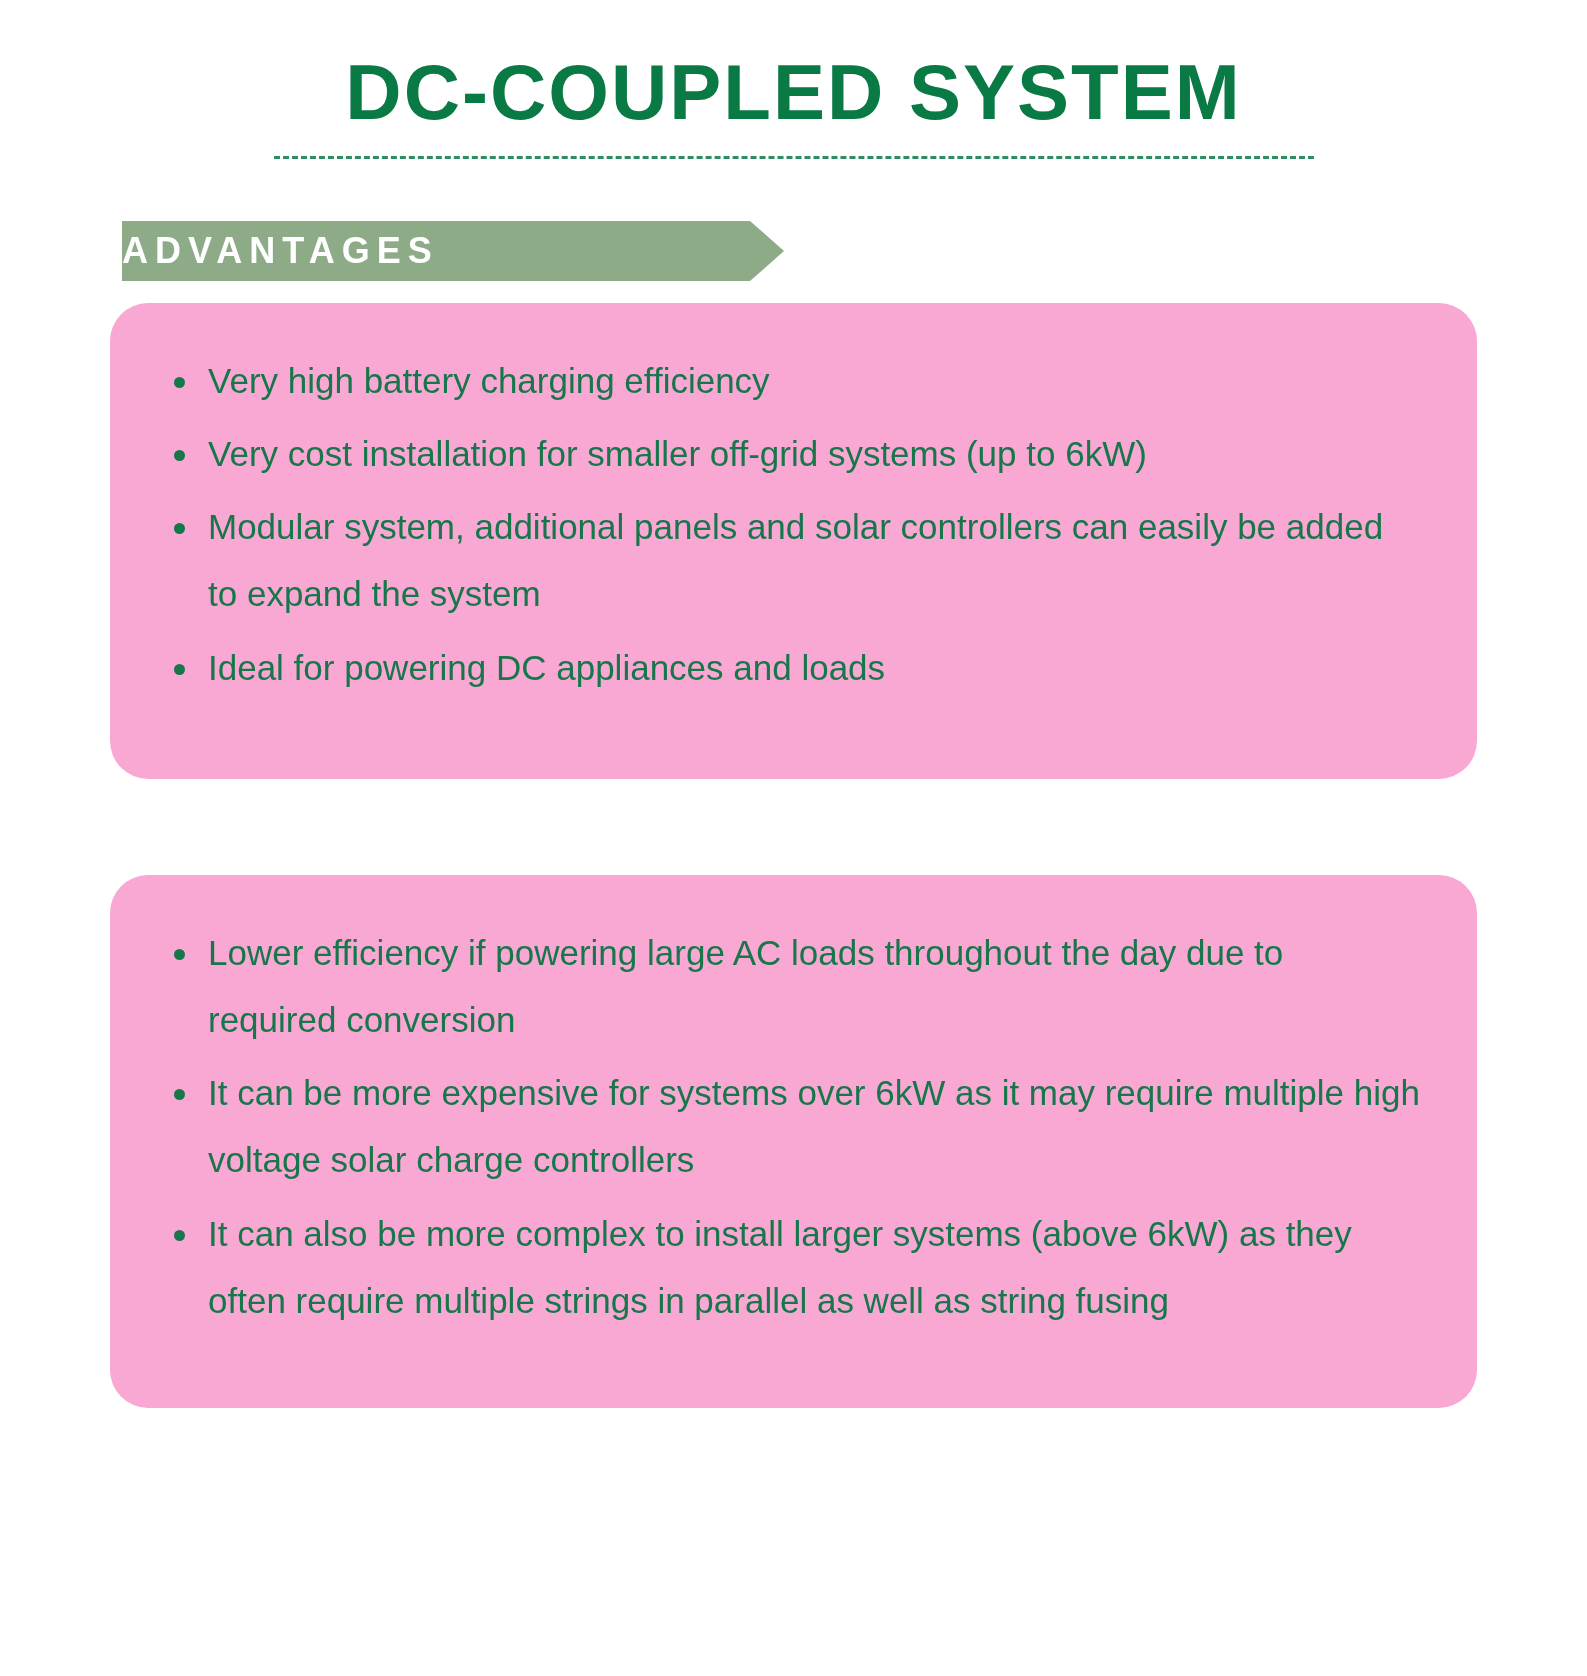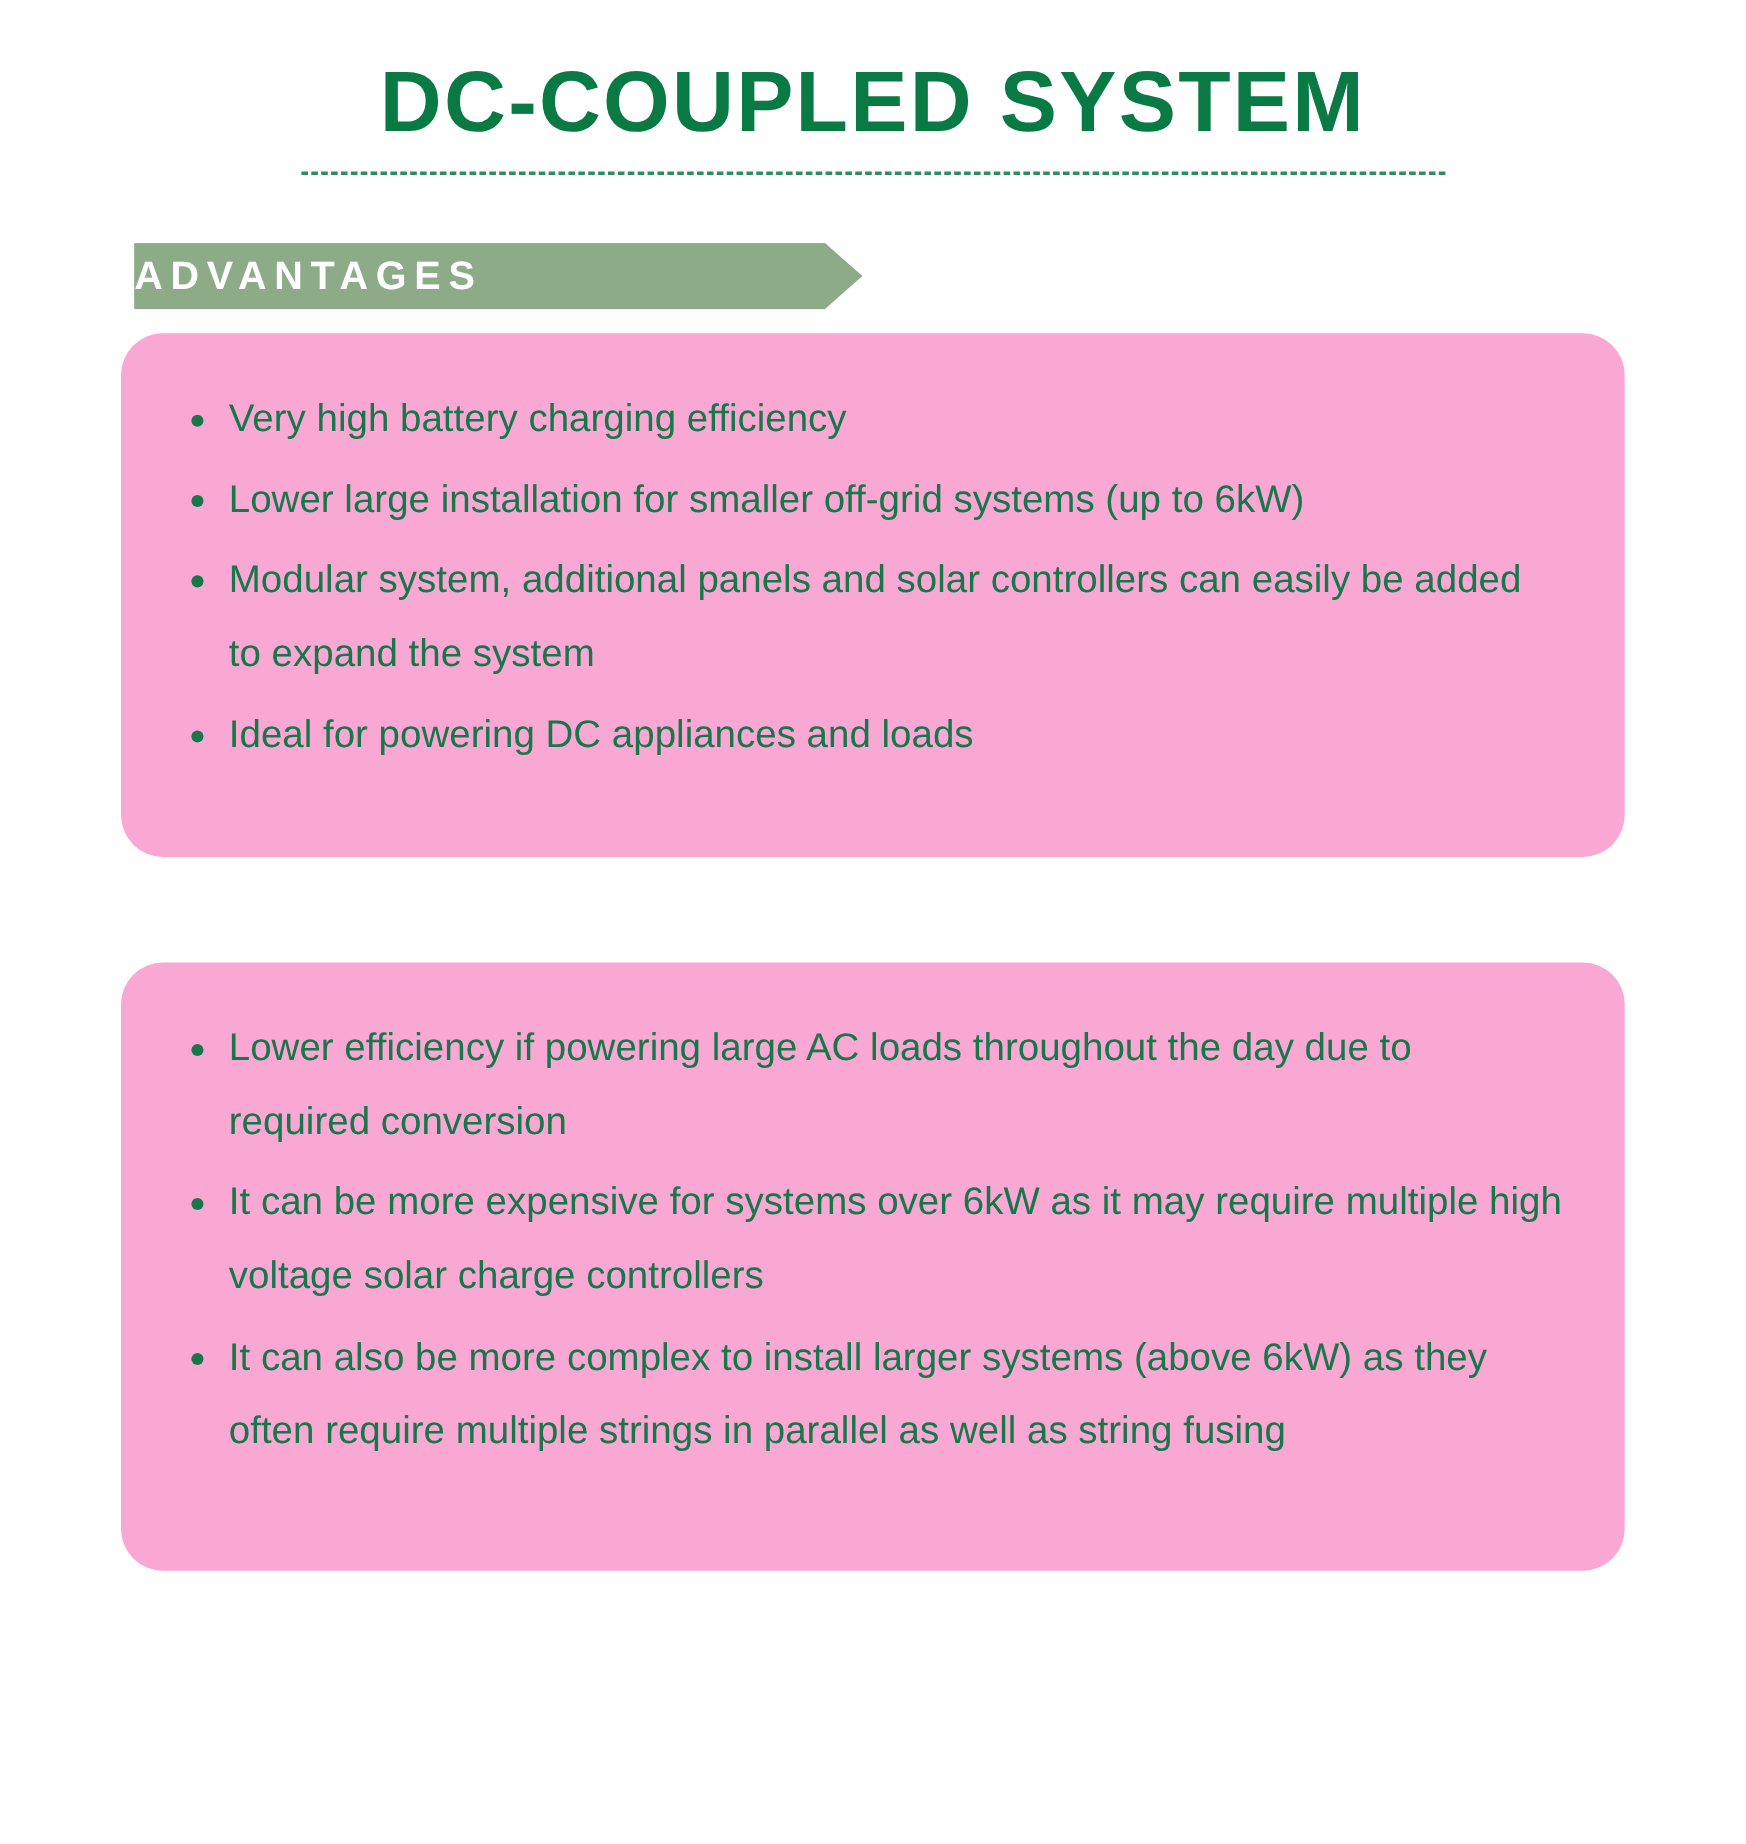--- a/index.html
+++ b/index.html
@@ -83,21 +83,21 @@
   }
 
   .card {
     margin-top: 22px;
     background: #f9a8d4;
     border-radius: 38px;
     box-sizing: border-box;
     padding: 44px 56px 48px 56px;
   }
   .card-advantages { padding-bottom: 72px; }
-  .card-disadvantages { padding-bottom: 88px; }
+  .card-disadvantages { padding-bottom: 68px; }
 
   ul.bullets {
     list-style: none;
     margin: 0;
     padding: 0;
   }
   ul.bullets li {
     position: relative;
     color: #17764a;
     font-size: 35px;
@@ -128,21 +128,21 @@
     <div class="title-rule"></div>
   </div>
 
   <div class="section section-advantages">
     <div class="banner banner-advantages">
       <span>ADVANTAGES</span>
     </div>
     <div class="card card-advantages">
       <ul class="bullets">
         <li>Very high battery charging efficiency</li>
-        <li>Lower large installation for smaller off-grid systems (up to 6kW)</li>
+        <li>Very cost installation for smaller off-grid systems (up to 6kW)</li>
         <li>Modular system, additional panels and solar controllers can easily be added to expand the system</li>
         <li>Ideal for powering DC appliances and loads</li>
       </ul>
     </div>
   </div>
 
   <div class="section section-disadvantages">
     <div class="card card-disadvantages">
       <ul class="bullets">
         <li>Lower efficiency if powering large AC loads throughout the day due to required conversion</li>

